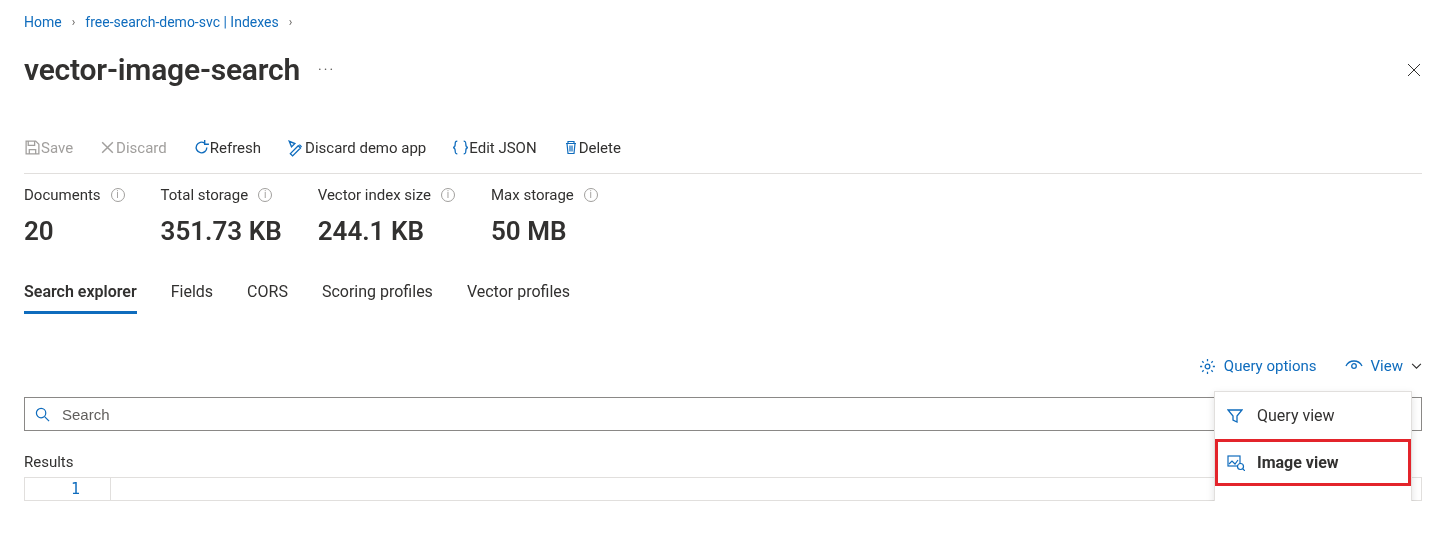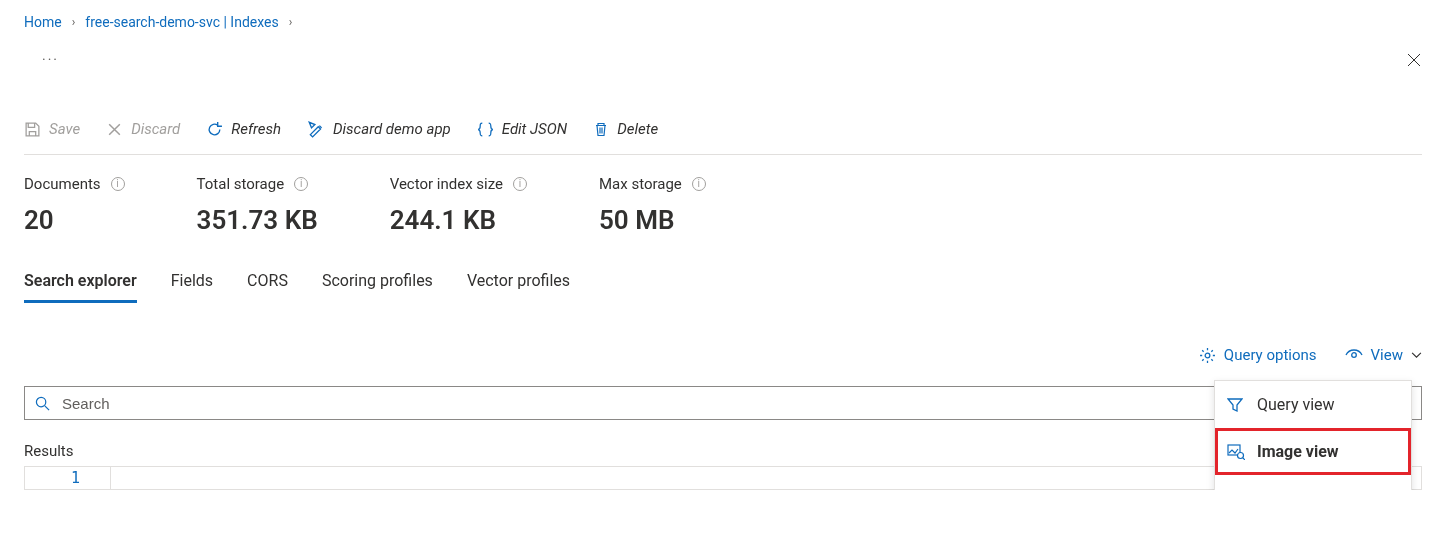--- a/index.html
+++ b/index.html
@@ -24,28 +24,28 @@
   .title-more { margin-left: 18px; color: #605e5c; font-size: 14px; letter-spacing: 2px; cursor: pointer; }
   .close-x { margin-left: auto; color: #323130; cursor: pointer; }
 
   
   .toolbar {
     display: flex; align-items: center; gap: 26px;
     margin-top: 52px;
     padding-bottom: 16px;
     border-bottom: 1px solid #e1dfdd;
   }
-  .tbtn { display: flex; align-items: flex-end; gap: 8px; cursor: pointer; font-size: 15px; font-style: italic; }
+  .tbtn { display: flex; align-items: flex-start; cursor: pointer; font-size: 15px; }
   .tbtn.disabled { color: #a19f9d; cursor: default; }
   .tbtn.disabled .ic { color: #a19f9d; }
   .ic { color: #0f6cbd; display: inline-flex; }
   svg { display: block; }
 
   
-  .stats { display: flex; gap: 72px; margin-top: 20px; }
+  .stats { display: flex; gap: 36px; margin-top: 12px; }
   .stat .stat-head { display: flex; align-items: center; gap: 10px; font-size: 15px; color: #323130; }
   .stat .info { width: 14px; height: 14px; border: 1px solid #a19f9d; border-radius: 50%; font-size: 10px; color: #a19f9d; text-align: center; line-height: 12px; cursor: default; }
   .stat .stat-val { font-size: 26px; font-weight: 600; margin-top: 12px; }
 
   
   .tabs { display: flex; gap: 34px; margin-top: 36px; border-bottom: 1px solid transparent; }
   .tab { font-size: 16px; padding-bottom: 10px; cursor: pointer; color: #323130; }
   .tab.active { font-weight: 600; border-bottom: 3px solid #0f6cbd; }
 
   
@@ -85,20 +85,21 @@
 <div class="page">
 
   <nav class="breadcrumb">
     <a>Home</a>
     <span class="chev">›</span>
     <a>free-search-demo-svc | Indexes</a>
     <span class="chev">›</span>
   </nav>
 
   <div class="title-row">
+    <div class="page-title">vector-image-search</div>
     <div class="title-more">···</div>
     <div class="close-x">
       <svg width="16" height="16" viewBox="0 0 16 16">
           <path d="M2 2 L14 14 M14 2 L2 14" stroke="#323130" stroke-width="1"></path>
         </svg>
     </div>
   </div>
 
   <div class="toolbar">
     <div class="tbtn disabled">

